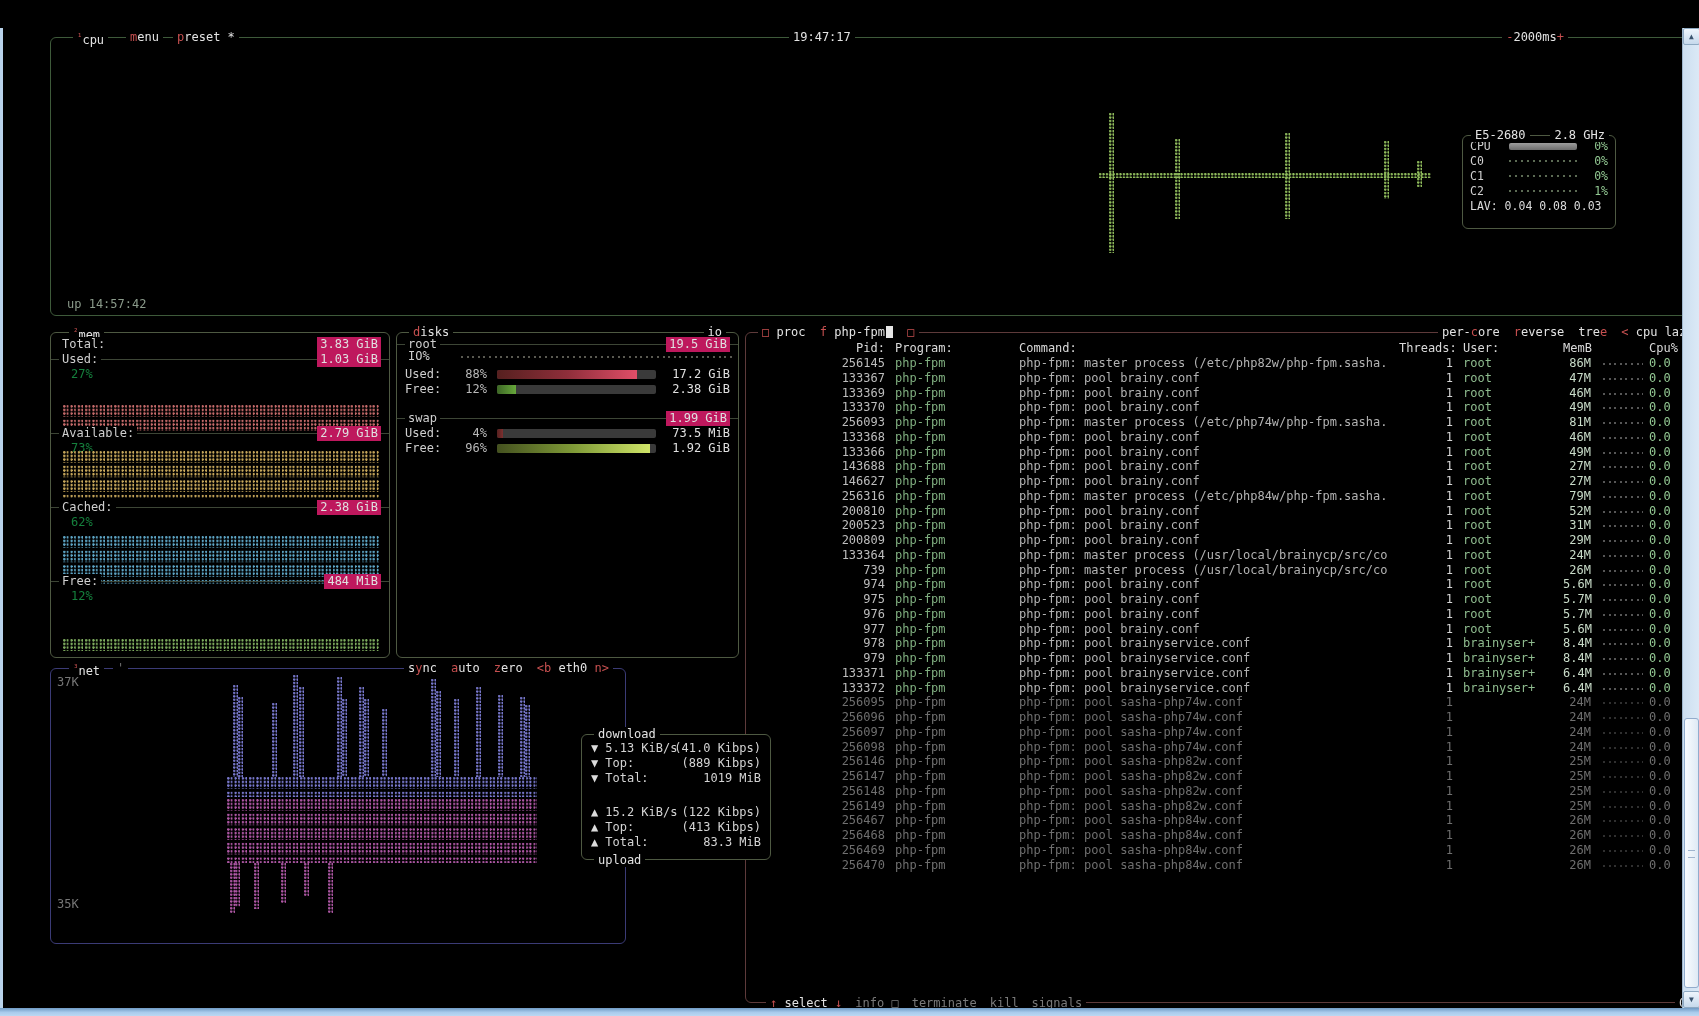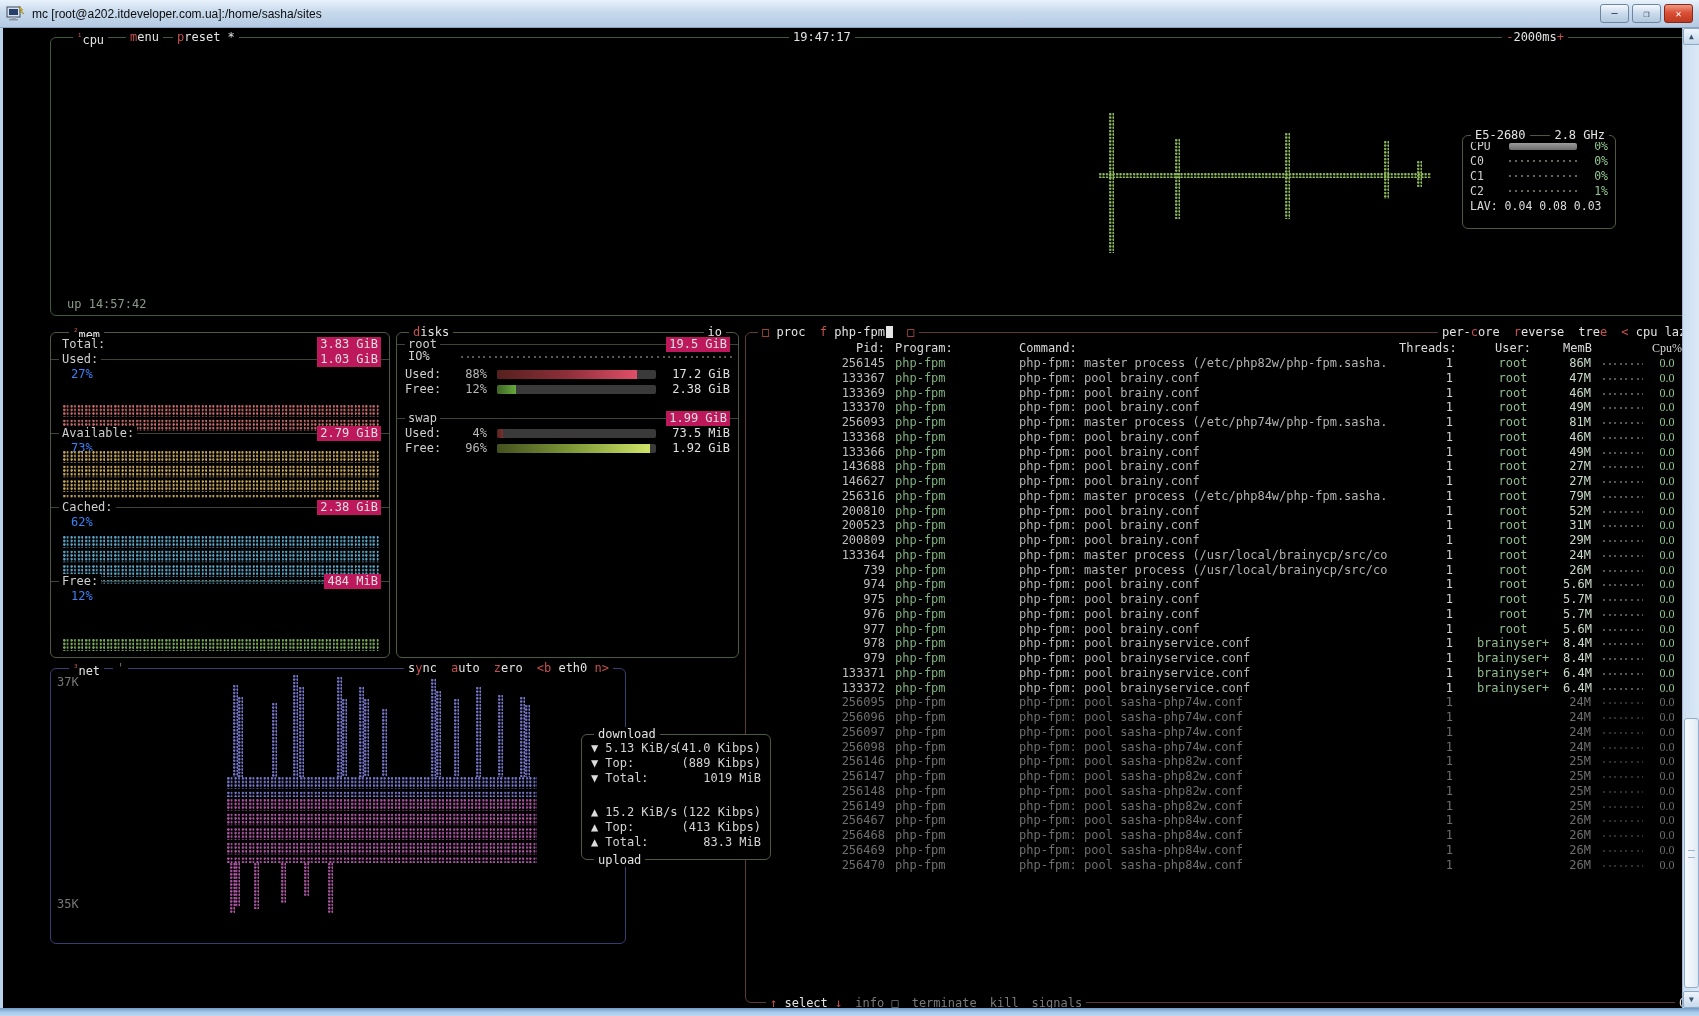--- a/index.html
+++ b/index.html
@@ -39,21 +39,21 @@
   .bbot{position:absolute;bottom:-8px;height:14px;line-height:14px;background:#000;
         padding:0 4px;white-space:nowrap;}
   .r{color:#c75050;} .wt{color:#e3e3e3;} .dimt{color:#6f6f6f;}
   .sup{color:#c75050;font-size:9px;vertical-align:4px;}
   .optgroup{display:flex;gap:14px;}
   
   .trow{position:absolute;left:0;right:0;height:15px;line-height:15px;white-space:nowrap;}
   .lined::before{content:"";position:absolute;left:0;right:0;top:7px;border-top:1px solid #3d4636;}
   .mname{position:absolute;left:8px;background:#000;padding:0 3px;color:#cfcfcf;}
   .mval{position:absolute;right:8px;background:#be185d;padding:0 3px;color:#e0e0e0;}
-  .mpct{position:absolute;left:20px;color:#3b82f6;}
+  .mpct{position:absolute;left:20px;color:#15803d;}
   
   .dotband{position:absolute;
     background-image:
       repeating-linear-gradient(to bottom,transparent 0 11.5px,#000 11.5px 14.6px),
       repeating-linear-gradient(to right,transparent 0 5.3px,#000 5.3px 7.3px),
       radial-gradient(circle at 1.3px 1.3px,var(--c) 1.05px,transparent 1.45px);
     background-size:100% 14.6px,7.3px 100%,3.65px 3.65px;}
   .spike{position:absolute;width:5px;
     background-image:radial-gradient(circle at 1.2px 1.2px,var(--c) 1px,transparent 1.35px);
     background-size:3.4px 3.4px;}
@@ -87,54 +87,37 @@
   .nrow .vl{position:absolute;right:0;top:0;color:#d4d4d4;}
   .scale{position:absolute;color:#777;}
   
   .phead,.prow{display:flex;height:14.76px;line-height:14.76px;white-space:pre;}
   .phead{position:absolute;left:0;right:0;top:8px;color:#dadada;}
   .procrows{position:absolute;left:0;right:0;top:23px;}
   .c-pid{width:139px;text-align:right;color:#bdbdbd;flex:none;}
   .c-prog{width:118px;margin-left:10px;color:#7fae7f;flex:none;overflow:hidden;}
   .c-cmd{width:380px;margin-left:6px;color:#b3b3b3;flex:none;overflow:hidden;}
   .c-thr{width:54px;text-align:right;color:#d6d6d6;flex:none;}
-  .c-user{width:100px;margin-left:10px;color:#8fbc8f;flex:none;overflow:hidden;text-align:center;}
+  .c-user{width:100px;margin-left:10px;color:#8fbc8f;flex:none;overflow:hidden;}
   .c-mem{width:28px;text-align:right;color:#c9dcc9;flex:none;}
   .c-dots{width:40px;height:2px;margin:7px 6px 0 12px;flex:none;
     background:repeating-linear-gradient(to right,#565656 0 2px,transparent 2px 5.6px);}
-  .c-cpu{width:36px;text-align:center;color:#93c893;flex:none;font-family:Liberation Serif, serif;}
+  .c-cpu{width:36px;text-align:left;color:#93c893;flex:none;}
   .phead .c-pid,.phead .c-prog,.phead .c-cmd,.phead .c-thr,.phead .c-user,.phead .c-mem,.phead .c-cpu{color:#dadada;}
   .prow.dim span{color:#6f6f6f !important;}
   .prow.dim .c-dots{opacity:.55;}
   .cursor{display:inline-block;width:7px;height:12px;background:#e6e6e6;vertical-align:-2px;margin-left:1px;}
   .ftr{display:flex;gap:13px;align-items:center;}
   .ftr .k{color:#7a7a7a;}
 </style>
 </head>
 <body>
 
 <div class="window">
 
-  <div class="titlebar">
-    <span class="app-icon">
-      <svg width="20" height="18" viewBox="0 0 20 18">
-        <rect x="1" y="2" width="13" height="10" fill="#d8e0ea" stroke="#3c4a60"></rect>
-        <rect x="3" y="4" width="9" height="6" fill="#27406b"></rect>
-        <rect x="5" y="12" width="5" height="2" fill="#9aa4b4"></rect>
-        <rect x="3" y="14" width="9" height="1.5" fill="#8a94a8"></rect>
-        <path d="M13 1 L17 5 L15 5 L18 9 L13 6 L15 6 Z" fill="#f0d23c" stroke="#8a6a10" stroke-width="0.5"></path>
-      </svg>
-    </span>
-    <span class="wtitle">mc [root@a202.itdeveloper.com.ua]:/home/sasha/sites</span>
-    <div class="winbtns">
-      <div class="wbtn">─</div>
-      <div class="wbtn">❐</div>
-      <div class="wbtn close">✕</div>
-    </div>
-  </div>
 
   <div class="termbg"></div>
 
   <div class="box" style="left:10px;top:37px;width:1671px;height:279px;border-color:#3e5a3a;">
     <span class="blabel" style="left:22px;"><span class="sup">¹</span><span class="wt">cpu</span></span>
     <span class="blabel" style="left:75px;"><span class="r">m</span><span class="wt">enu</span></span>
     <span class="blabel" style="left:122px;"><span class="r">p</span><span class="wt">reset *</span></span>
     <span class="blabel wt" style="left:738px;">19:47:17</span>
     <span class="blabel" style="right:152px;"><span class="r">-</span><span class="wt">2000ms</span><span class="r">+</span></span>
 

